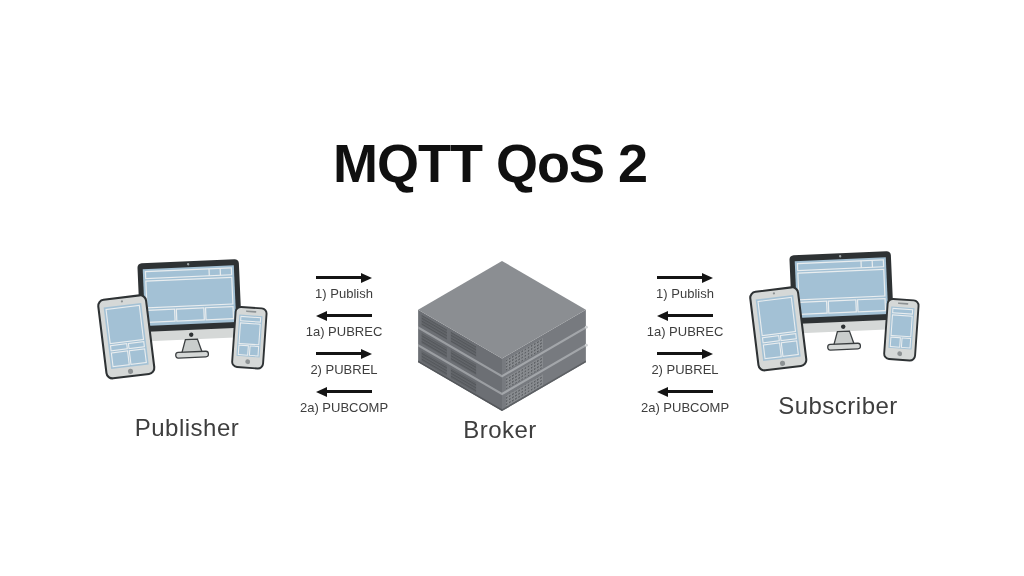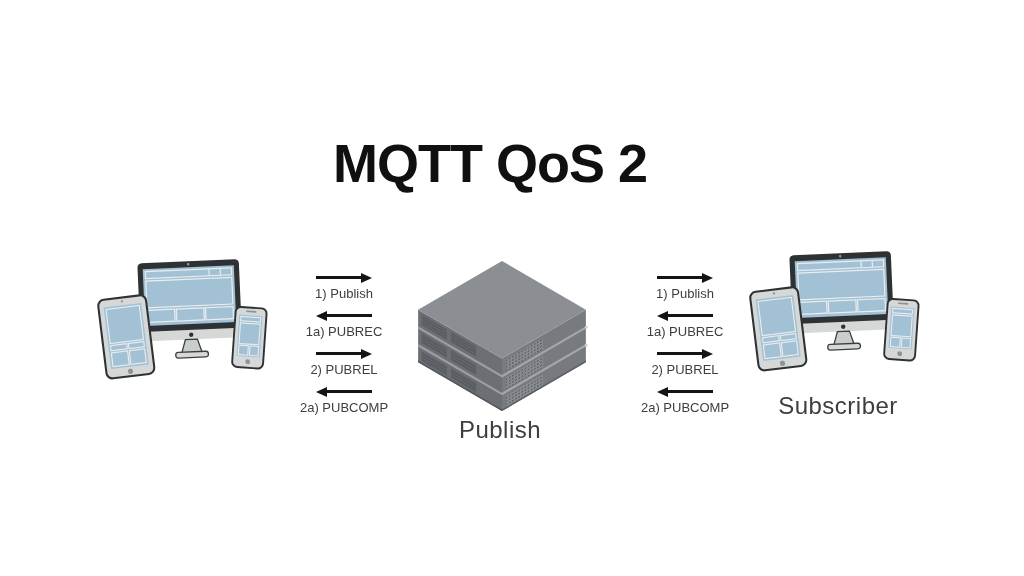--- a/index.html
+++ b/index.html
@@ -148,20 +148,21 @@
         </g>
       </symbol>
     </defs>
   </svg>
 
   <h1 class="title">MQTT QoS 2</h1>
 
   <svg class="node-illustration" style="left:98px;top:256px;width:172px;height:129px" viewBox="0 0 200 150">
     <use href="#device-set"></use>
   </svg>
+  <div class="node-label" style="left:187px;top:414px">Publisher</div>
 
   <div class="flow" style="left:283px;top:273px">
     <div class="message">
       <div class="arrow dir-right">
         <div class="shaft"></div>
         <div class="head"></div>
       </div>
       <div class="msg-label">1) Publish</div>
     </div>
     <div class="message">
@@ -183,21 +184,21 @@
         <div class="shaft"></div>
         <div class="head"></div>
       </div>
       <div class="msg-label">2a) PUBCOMP</div>
     </div>
   </div>
 
   <svg class="node-illustration" style="left:414px;top:257px;width:176px;height:158px" viewBox="0 0 180 162">
     <use href="#server-stack"></use>
   </svg>
-  <div class="node-label" style="left:500px;top:416px">Publish</div>
+  <div class="node-label" style="left:500px;top:416px">Broker</div>
 
   <div class="flow" style="left:624px;top:273px">
     <div class="message">
       <div class="arrow dir-right">
         <div class="shaft"></div>
         <div class="head"></div>
       </div>
       <div class="msg-label">1) Publish</div>
     </div>
     <div class="message">

